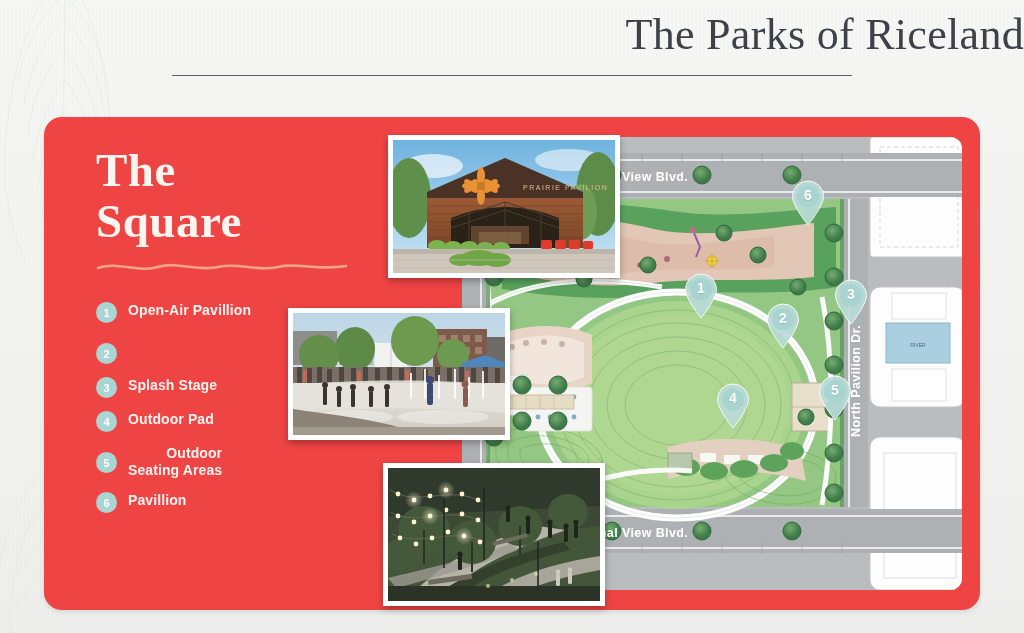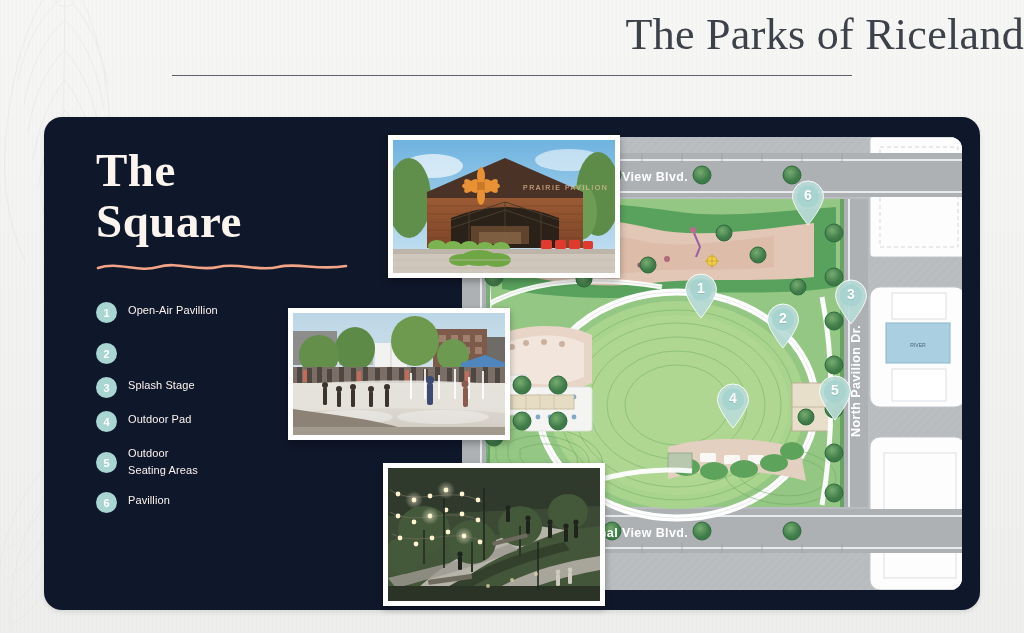--- a/index.html
+++ b/index.html
@@ -42,21 +42,21 @@
   }
   #title-rule{
     width:680px; height:1px; background:#5d6068;
     margin:13px auto 0;
   }
 
   
   #card{
     position:absolute; left:44px; top:117px;
     width:936px; height:493px;
-    background:#0f172a;
+    background:#ef4444;
     border-radius:18px;
     box-shadow:0 2px 5px rgba(0,0,0,.10);
   }
 
   
   #left-col{ position:absolute; left:52px; top:28px; width:270px; }
   #section-title{
     font-family:"Liberation Serif", serif;
     font-weight:700; color:#fbf4ef;
     font-size:47px; line-height:51px; letter-spacing:.5px;
@@ -70,24 +70,25 @@
   }
   .legend-num{
     flex:0 0 auto;
     width:21px; height:21px; border-radius:50%;
     background:#a9d6d2;
     color:#ffffff; font-size:11px; font-weight:700;
     display:flex; align-items:center; justify-content:center;
     margin-right:11px; margin-top:1px;
   }
   .legend-label{
-    color:#fdf3ee; font-size:11px; line-height:17px;
-    font-weight:400; letter-spacing:.1px;
+    color:#fdf3ee; font-size:14px; line-height:17px;
+    font-weight:700; letter-spacing:.1px;
     white-space:pre-line;
     padding-top:1px;
+    text-align:right;
   }
   .legend-item.two-line .legend-num{ margin-top:8px; }
 
   
   #map-wrap{
     position:absolute; left:418px; top:20px;
     width:500px; height:453px;
     border-radius:12px; overflow:hidden;
     background:#ffffff;
   }

